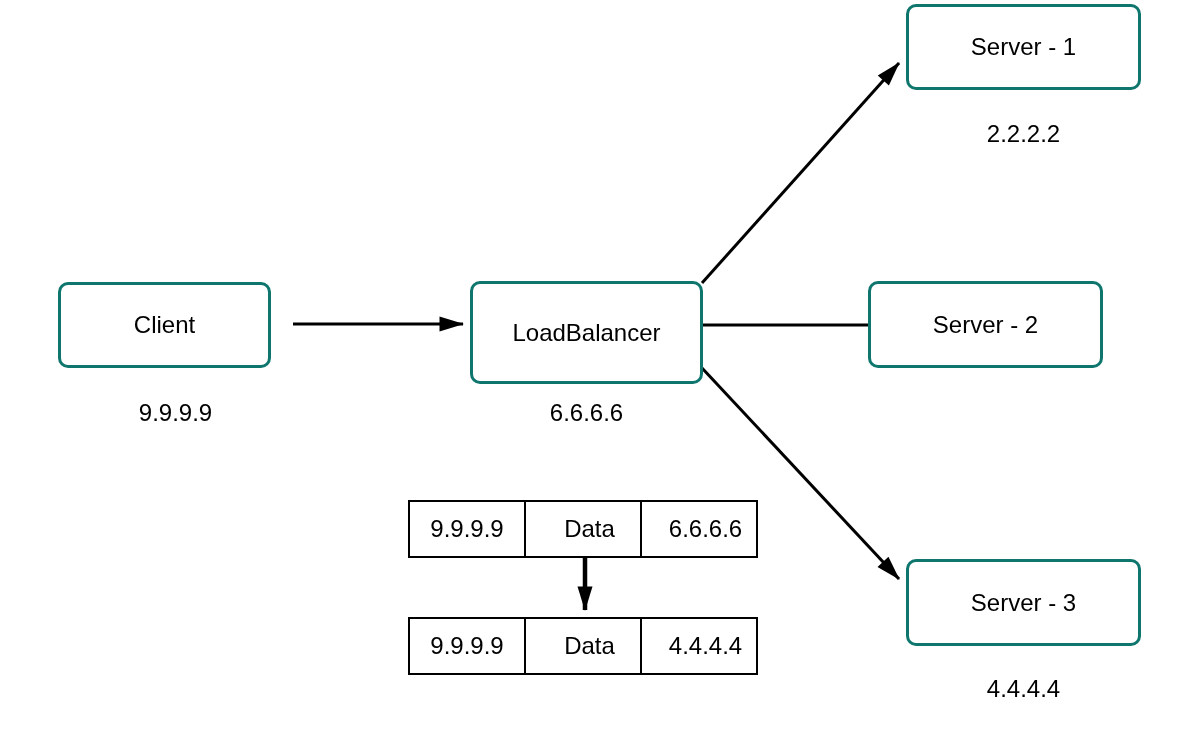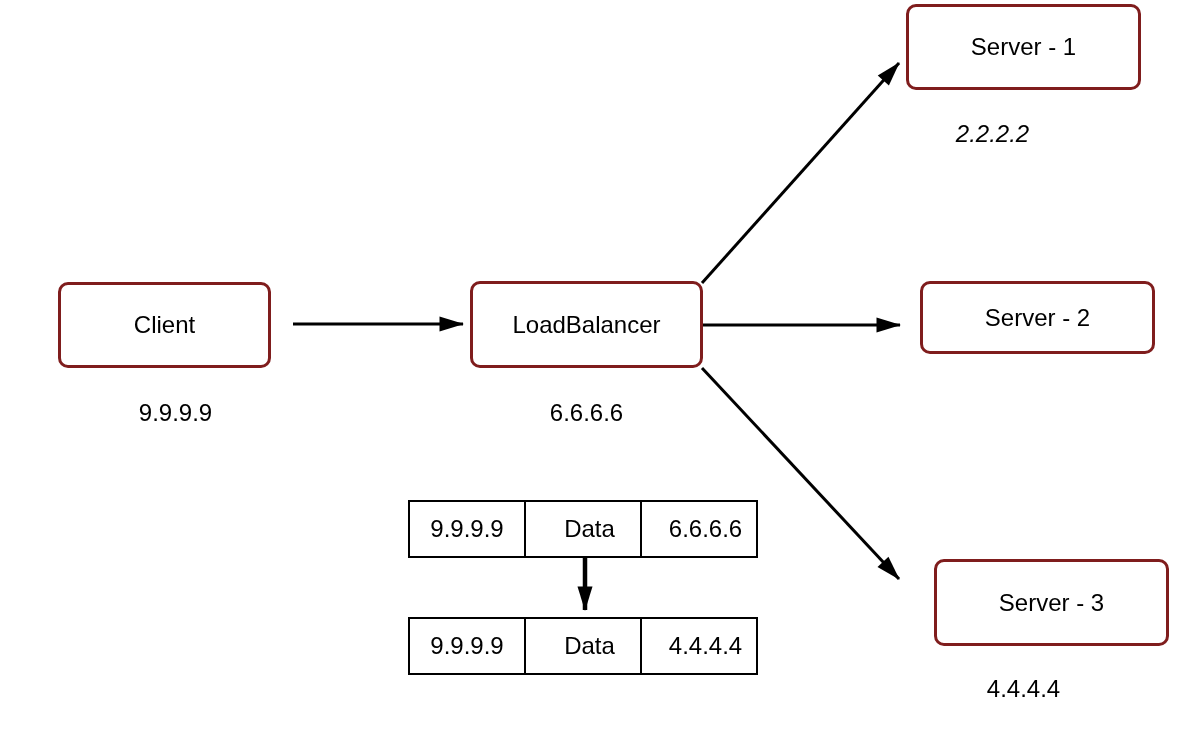--- a/index.html
+++ b/index.html
@@ -8,21 +8,21 @@
     position: relative;
     width: 1200px;
     height: 733px;
     background: #ffffff;
     font-family: "Liberation Sans", sans-serif;
     color: #000000;
     overflow: hidden;
   }
   .node {
     position: absolute;
-    border: 3px solid #7f1d1d;
+    border: 3px solid #0f766e;
     border-radius: 10px;
     background: #ffffff;
     display: flex;
     align-items: center;
     justify-content: center;
     font-size: 24px;
     z-index: 2;
   }
   .ip-label {
     position: absolute;
@@ -69,35 +69,35 @@
     <line x1="703" y1="325" x2="900" y2="325" stroke="#000000" stroke-width="3" marker-end="url(#arrowhead)"></line>
     <line x1="702" y1="368" x2="899" y2="579" stroke="#000000" stroke-width="3" marker-end="url(#arrowhead)"></line>
     <line x1="585" y1="558" x2="585" y2="610" stroke="#000000" stroke-width="4.5" marker-end="url(#arrowhead)"></line>
   </svg>
 
   <div class="node" style="left:58px; top:282px; width:213px; height:86px;">
     <span>Client</span>
   </div>
   <div class="ip-label" style="left:58px; top:399px; width:235px;">9.9.9.9</div>
 
-  <div class="node" style="left:470px; top:281px; width:233px; height:87px;">
+  <div class="node" style="left:470px; top:281px; width:233px; height:103px;">
     <span>LoadBalancer</span>
   </div>
   <div class="ip-label" style="left:470px; top:399px; width:233px;">6.6.6.6</div>
 
   <div class="node" style="left:906px; top:4px; width:235px; height:86px;">
     <span>Server - 1</span>
   </div>
-  <div class="ip-label" style="left:875px; top:120px; width:235px;font-style:italic;">2.2.2.2</div>
+  <div class="ip-label" style="left:906px; top:120px; width:235px;">2.2.2.2</div>
 
-  <div class="node" style="left:920px; top:281px; width:235px; height:73px;">
+  <div class="node" style="left:868px; top:281px; width:235px; height:87px;">
     <span>Server - 2</span>
   </div>
 
-  <div class="node" style="left:906px; top:559px; width:235px; height:87px;margin-left:28px;">
+  <div class="node" style="left:906px; top:559px; width:235px; height:87px;">
     <span>Server - 3</span>
   </div>
   <div class="ip-label" style="left:906px; top:675px; width:235px;">4.4.4.4</div>
 
   <div class="packet-row" style="left:408px; top:500px;">
     <div class="packet-cell">9.9.9.9</div>
     <div class="packet-cell">Data</div>
     <div class="packet-cell">6.6.6.6</div>
   </div>
 

